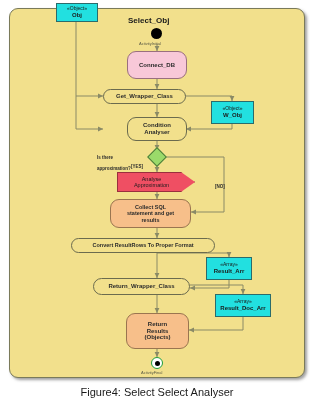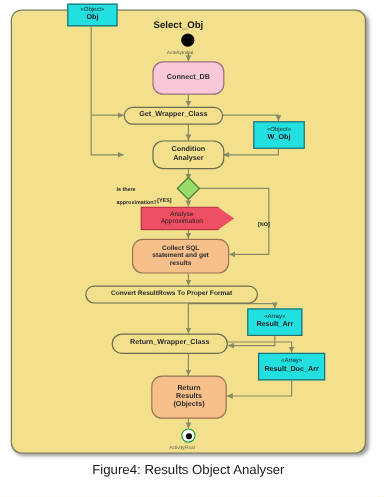--- a/index.html
+++ b/index.html
@@ -265,15 +265,15 @@
     <span>Return</span>
     <span>Results</span>
     <span>(Objects)</span>
   </div>
 
   <div class="final" style="left:151px; top:357px;">
     <span class="inner"></span>
   </div>
   <div class="lbl tiny" style="left:141px; top:370px;">ActivityFinal</div>
 
-  <div class="caption">Figure4: Results Object Analyser</div>
+  <div class="caption">Figure4: Select Select Analyser</div>
 
 </div>
 
 </body></html>

